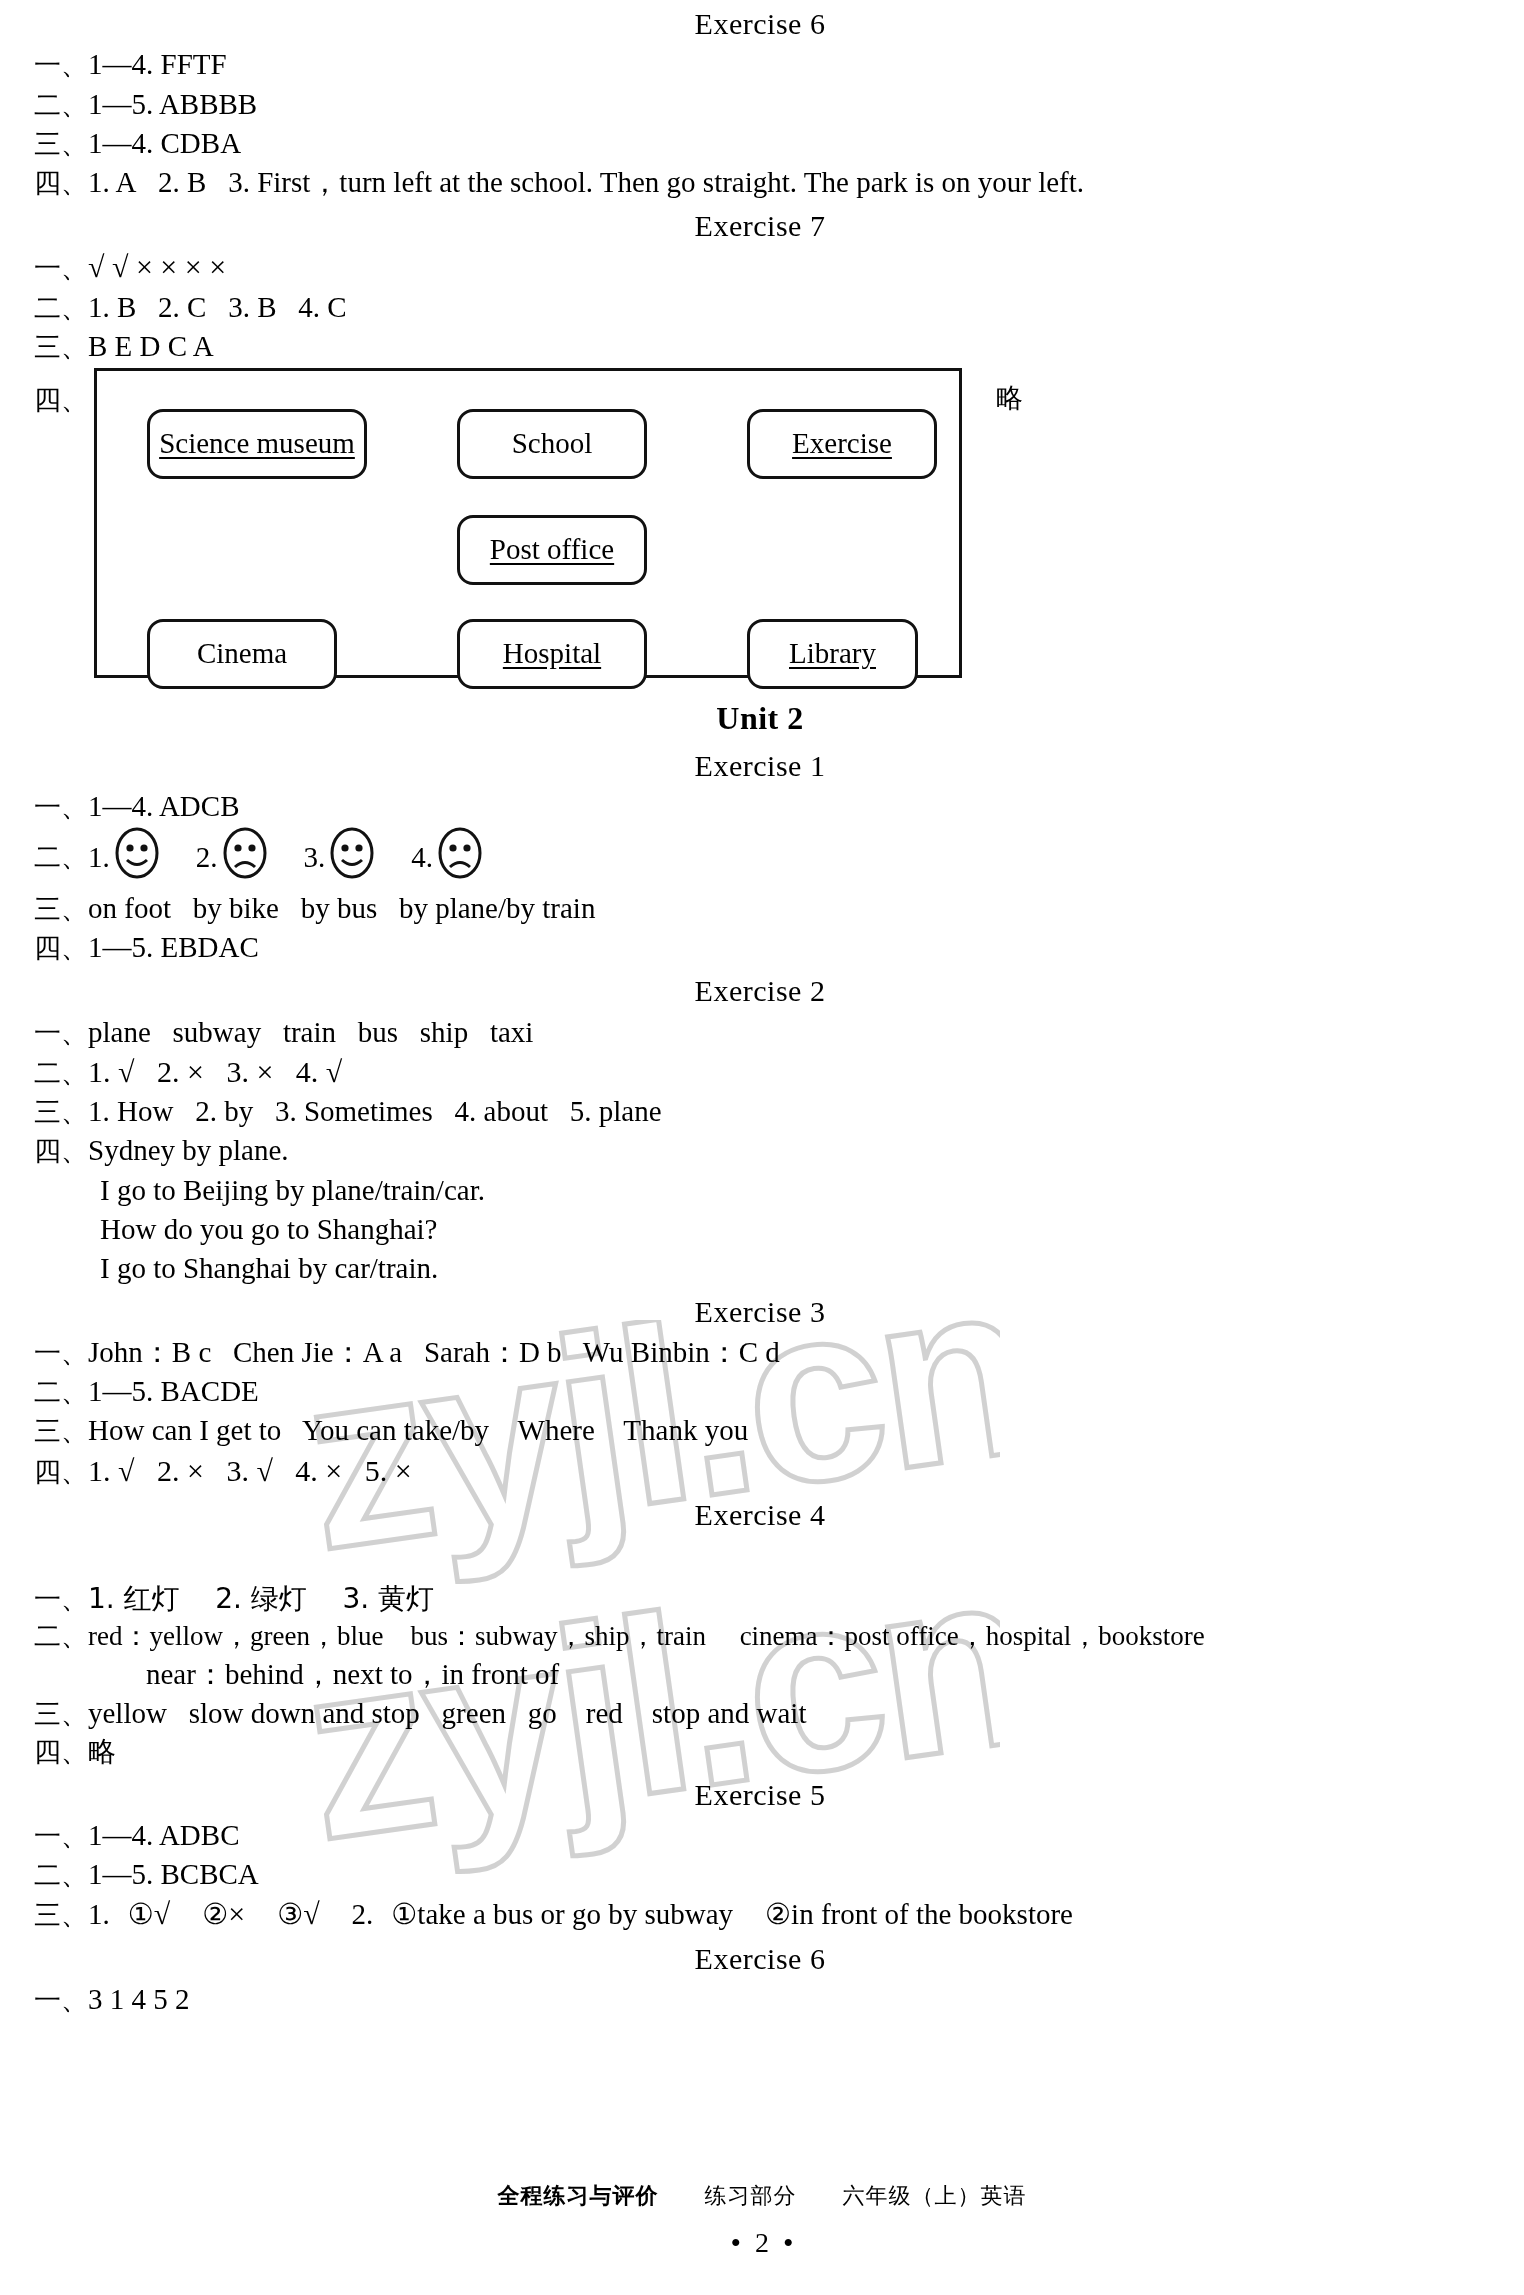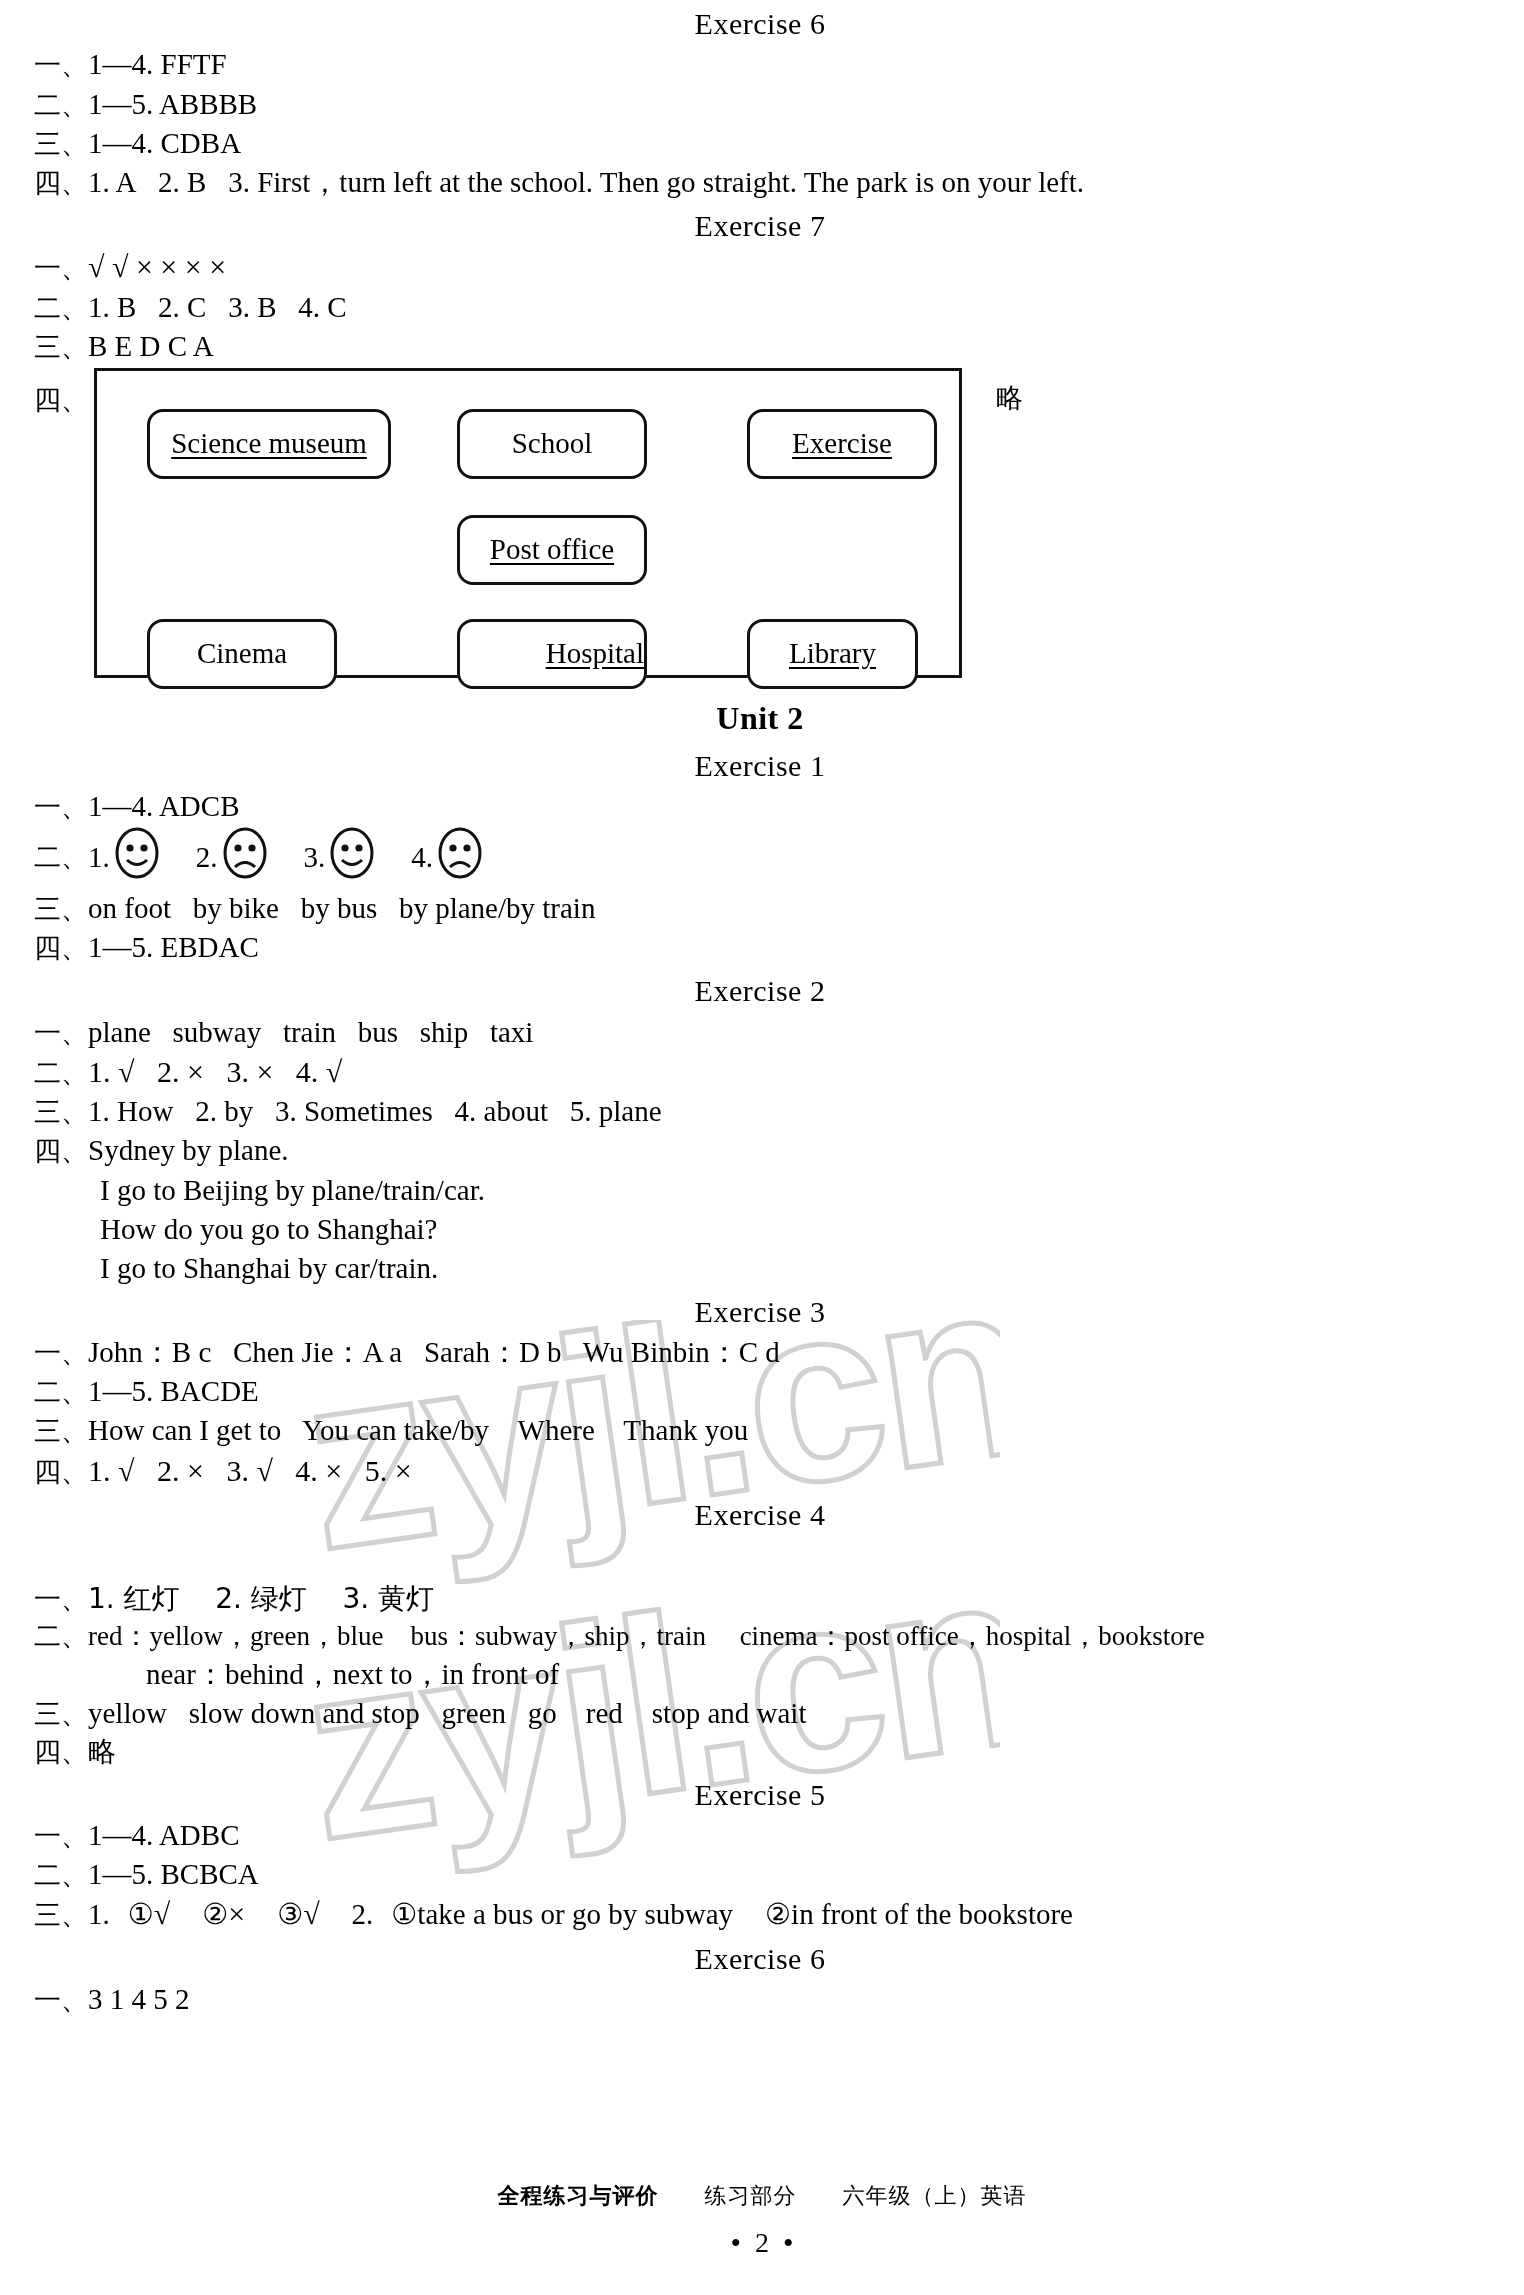--- a/index.html
+++ b/index.html
@@ -125,26 +125,26 @@
     display: flex;
     align-items: center;
     justify-content: center;
     font-size: 29px;
     background: #fff;
   }
   .place span.ul {
     text-decoration: underline;
     text-underline-offset: 4px;
   }
-  .p-science { left: 50px;  top: 38px;  width: 244px; }
+  .p-science { left: 50px;  top: 38px;  width: 220px; }
   .p-school  { left: 360px; top: 38px;  width: 190px; }
   .p-book    { left: 650px; top: 38px;  width: 190px; }
   .p-post    { left: 360px; top: 144px; width: 190px; }
   .p-cinema  { left: 50px;  top: 248px; width: 190px; }
-  .p-hosp    { left: 360px; top: 248px; width: 190px; justify-content: flex-end; }
+  .p-hosp    { left: 360px; top: 248px; width: 190px; }
   .p-lib     { left: 650px; top: 248px; width: 171px; text-align: center; }
   .map-note {
     margin-left: 34px;
     font-family: "DejaVu Sans", sans-serif;
     font-size: 27px;
     padding-top: 12px;
   }
 
   
   .face-line { display: flex; align-items: center; }

